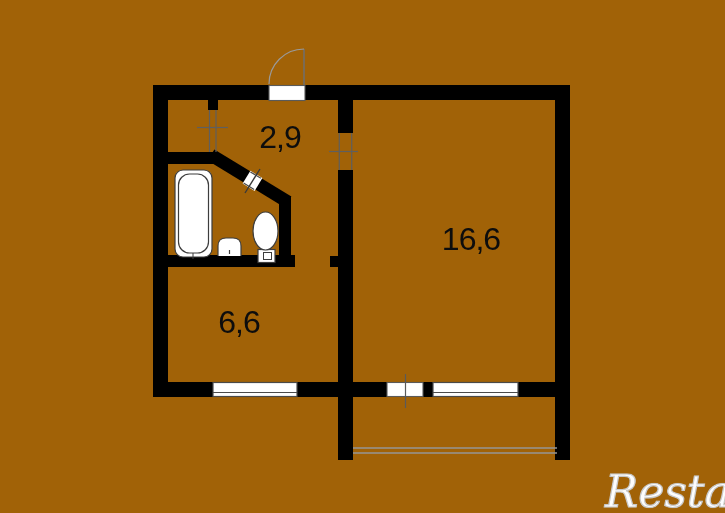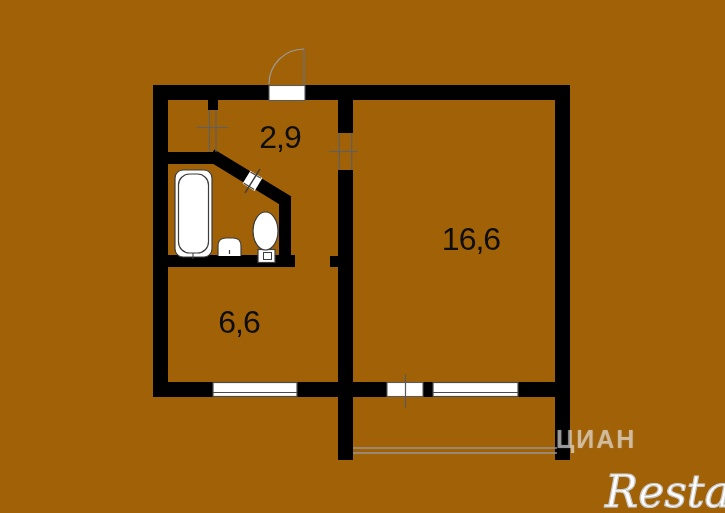--- a/index.html
+++ b/index.html
@@ -150,16 +150,15 @@
       <rect x="258" y="249.5" width="17" height="13"></rect>
       <rect x="263.5" y="252.5" width="8" height="7" stroke-width="1"></rect>
       <ellipse cx="265.5" cy="231" rx="12.5" ry="19"></ellipse>
     </g>
   </svg>
 
   <div class="room-label label-hallway">2,9</div>
   <div class="room-label label-living">16,6</div>
   <div class="room-label label-kitchen">6,6</div>
 
-  <div class="wm-portal">ЦИАН</div>
   <div class="wm-restate">Restate</div>
 
 </div>
 
 </body></html>

